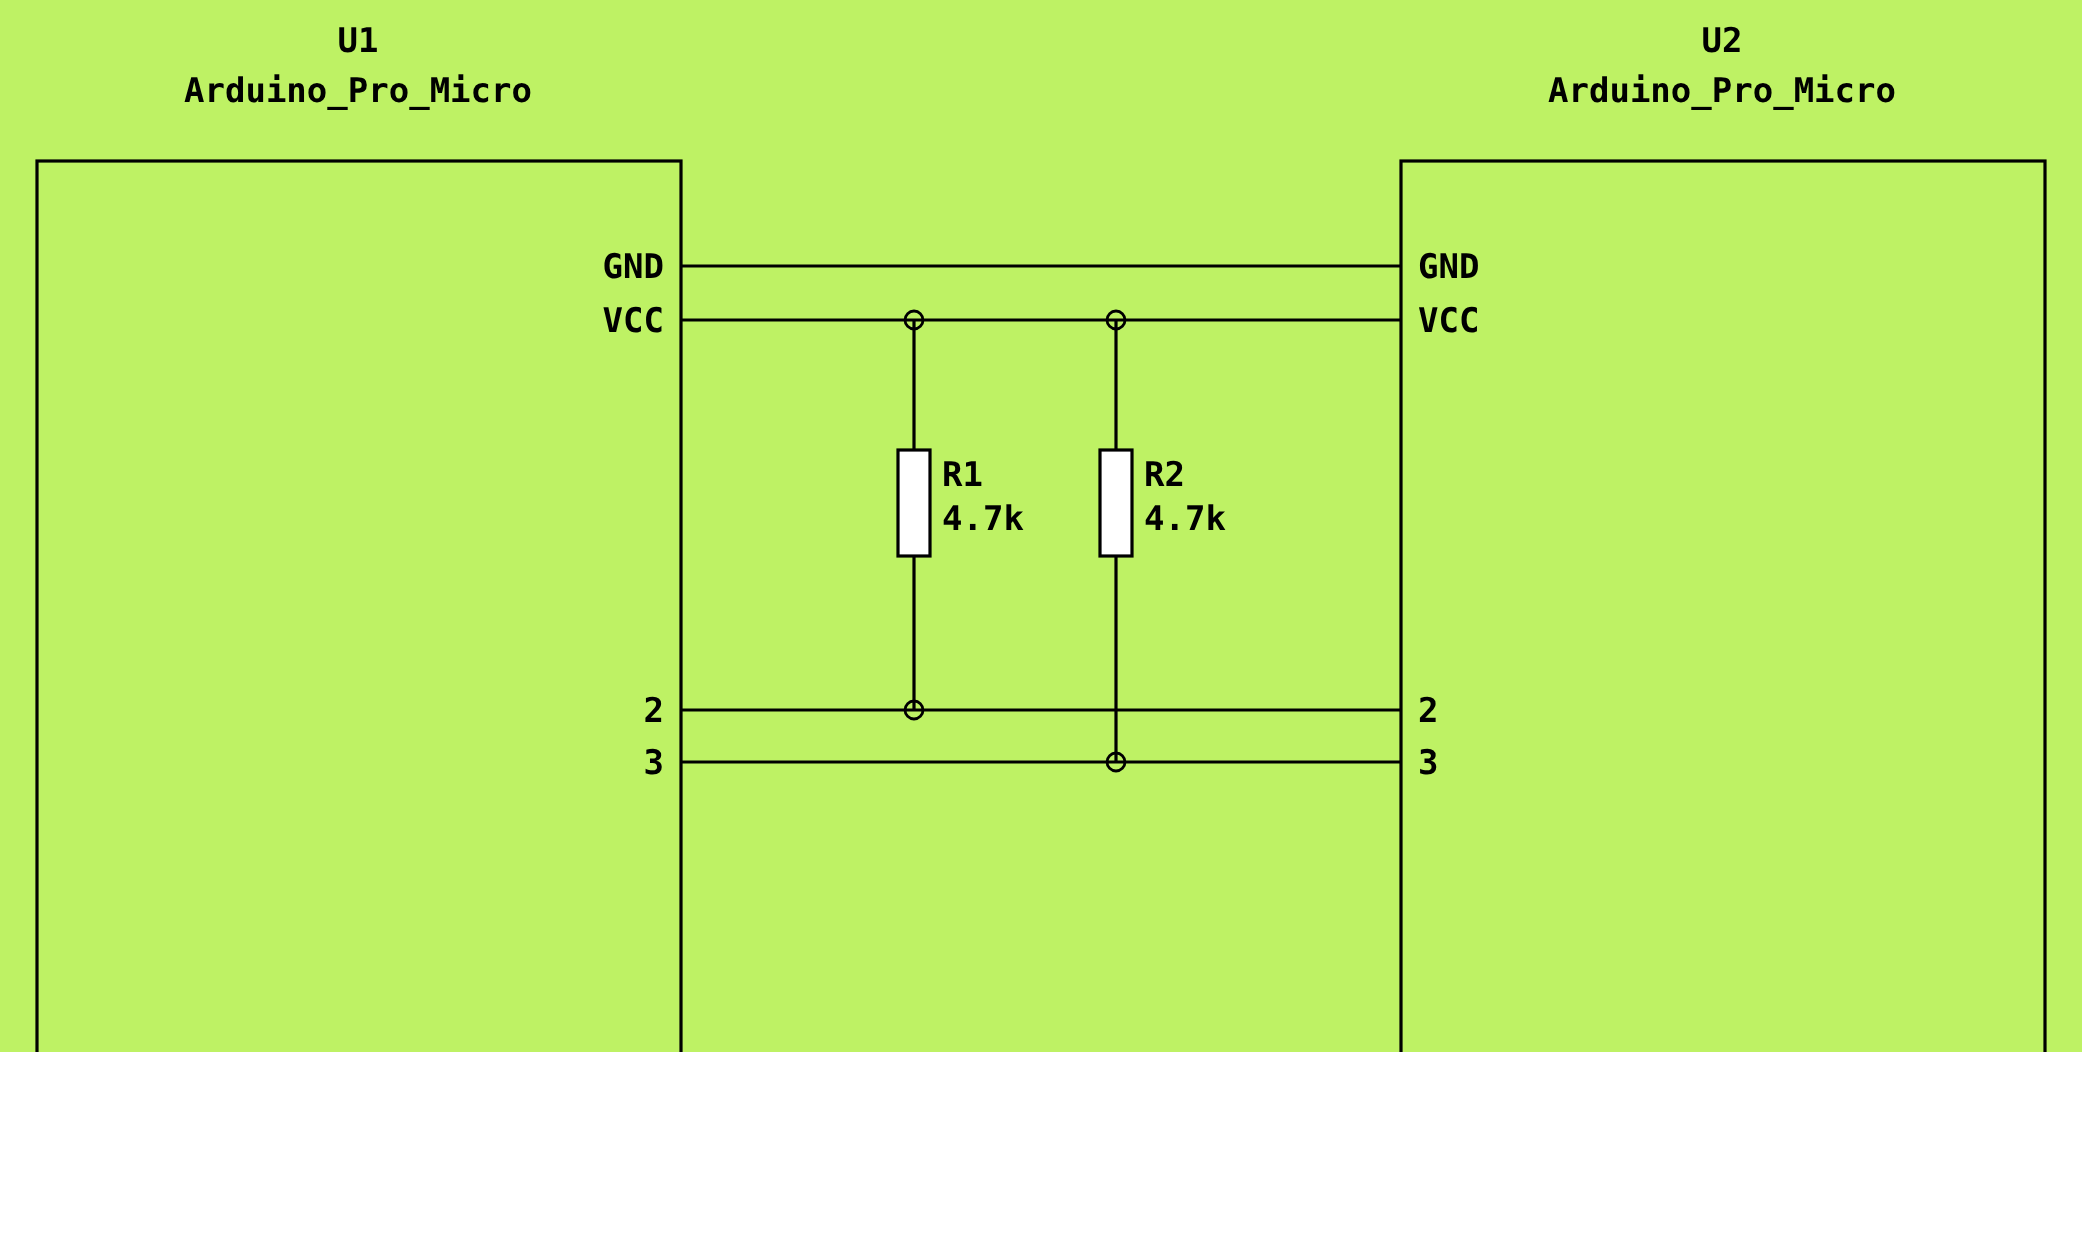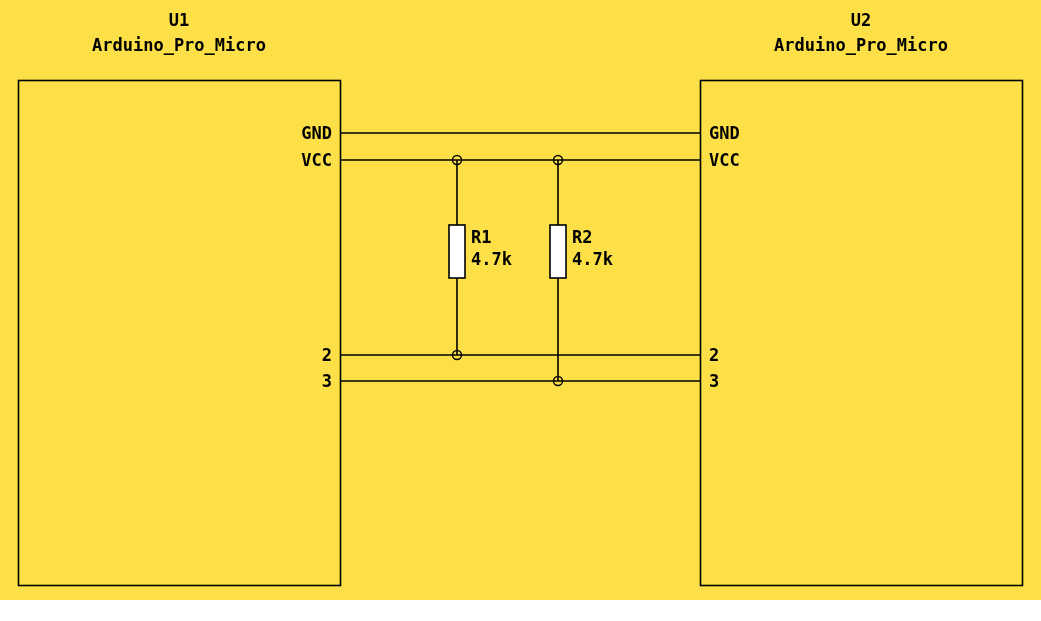--- a/index.html
+++ b/index.html
@@ -3,22 +3,22 @@
 <meta charset="utf-8">
 <style>
   html, body {
     margin: 0;
     padding: 0;
     background: #ffffff;
   }
   .canvas {
     position: relative;
     width: 1041px;
-    height: 600px;
-    background: #fde047;
+    height: 526px;
+    background: #bef264;
     overflow: hidden;
   }
   svg text {
     font-family: "DejaVu Sans Mono", "Liberation Mono", monospace;
     font-weight: bold;
     font-size: 17px;
     fill: #000000;
   }
   svg .component-body {
     fill: none;

